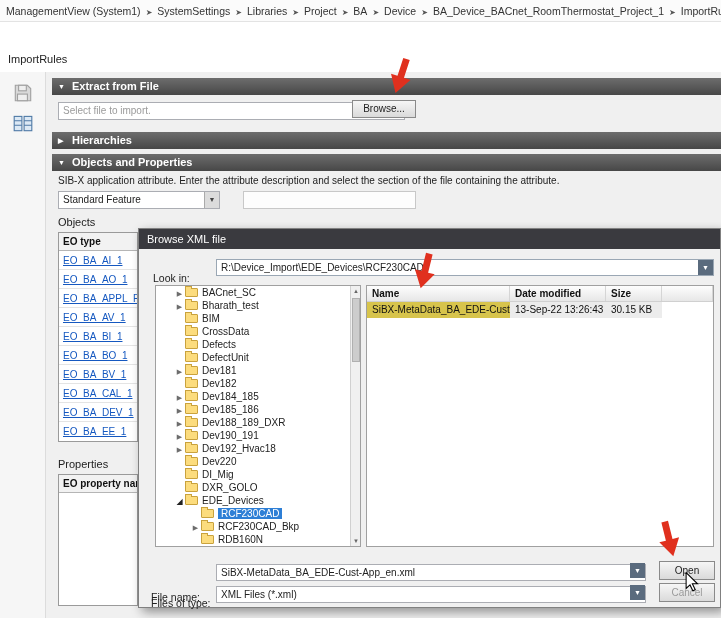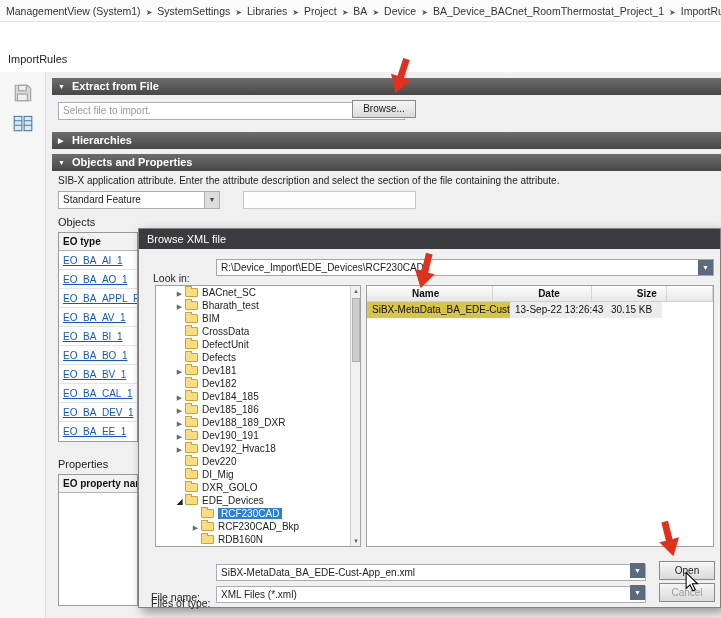--- a/index.html
+++ b/index.html
@@ -59,21 +59,21 @@
   .fold { display:inline-block; width:13px; height:9px; background:#fcdc7d; border:1px solid #c9a23d; border-radius:1px; position:relative; margin-right:4px; vertical-align:-1px; }
   .fold::before { content:""; position:absolute; top:-3px; left:-1px; width:5px; height:2px; background:#fcdc7d; border:1px solid #c9a23d; border-bottom:none; }
   .sel { background:#2e7fd6; color:#fff; padding:0 3px; }
   .vscroll { position:absolute; right:0; top:0; bottom:0; width:10px; background:#f0f0f0; border-left:1px solid #d0d0d0; }
   .varr { position:absolute; left:0; width:10px; height:10px; font-size:6px; color:#666; text-align:center; line-height:10px; }
   .vthumb { position:absolute; left:1px; top:12px; width:8px; height:64px; background:#cdcdcd; border:1px solid #b0b0b0; }
 
   
   .flist { position:absolute; left:227px; top:56px; width:348px; height:262px; background:#fff; border:1px solid #a0a0a0; overflow:hidden; }
   .fhead { display:flex; height:16px; background:linear-gradient(#fdfdfd,#e7e7e7); border-bottom:1px solid #d0d0d0; }
-  .fhead .col { font-size:10px; font-weight:bold; color:#111; line-height:16px; padding-left:5px; border-right:1px solid #d5d5d5;margin-left:40px; }
+  .fhead .col { font-size:10px; font-weight:bold; color:#111; line-height:16px; padding-left:5px; border-right:1px solid #d5d5d5; }
   .frow { display:flex; height:16px; cursor:pointer; }
   .frow .col { font-size:10px; color:#111; line-height:16px; padding-left:5px; white-space:nowrap; overflow:hidden; }
   .c-name { width:143px; } .c-date { width:96px; } .c-size { width:56px; } .c-fill { flex:1; }
   .hl-name { background:#d7c44c; }
   .hl-rest { background:#ececec; }
 
   
   .anno { z-index:40; pointer-events:none; }
 
   .cursor { z-index:50; pointer-events:none; }
@@ -165,22 +165,22 @@
     <div class="combo" style="position:absolute; left:77px; top:30px; width:498px; height:17px;">
       <span>R:\Device_Import\EDE_Devices\RCF230CAD</span>
       <span class="drop">▼</span>
     </div>
 
     <div class="tree">
       <div class="titem lvl1"><span class="tw">▶</span><span class="fold"></span><span>BACnet_SC</span></div>
       <div class="titem lvl1"><span class="tw">▶</span><span class="fold"></span><span>Bharath_test</span></div>
       <div class="titem lvl1"><span class="tw"></span><span class="fold"></span><span>BIM</span></div>
       <div class="titem lvl1"><span class="tw"></span><span class="fold"></span><span>CrossData</span></div>
+      <div class="titem lvl1"><span class="tw"></span><span class="fold"></span><span>Defects</span></div>
       <div class="titem lvl1"><span class="tw"></span><span class="fold"></span><span>DefectUnit</span></div>
-      <div class="titem lvl1"><span class="tw"></span><span class="fold"></span><span>Defects</span></div>
       <div class="titem lvl1"><span class="tw">▶</span><span class="fold"></span><span>Dev181</span></div>
       <div class="titem lvl1"><span class="tw"></span><span class="fold"></span><span>Dev182</span></div>
       <div class="titem lvl1"><span class="tw">▶</span><span class="fold"></span><span>Dev184_185</span></div>
       <div class="titem lvl1"><span class="tw">▶</span><span class="fold"></span><span>Dev185_186</span></div>
       <div class="titem lvl1"><span class="tw">▶</span><span class="fold"></span><span>Dev188_189_DXR</span></div>
       <div class="titem lvl1"><span class="tw">▶</span><span class="fold"></span><span>Dev190_191</span></div>
       <div class="titem lvl1"><span class="tw">▶</span><span class="fold"></span><span>Dev192_Hvac18</span></div>
       <div class="titem lvl1"><span class="tw"></span><span class="fold"></span><span>Dev220</span></div>
       <div class="titem lvl1"><span class="tw"></span><span class="fold"></span><span>DI_Mig</span></div>
       <div class="titem lvl1"><span class="tw"></span><span class="fold"></span><span>DXR_GOLO</span></div>

